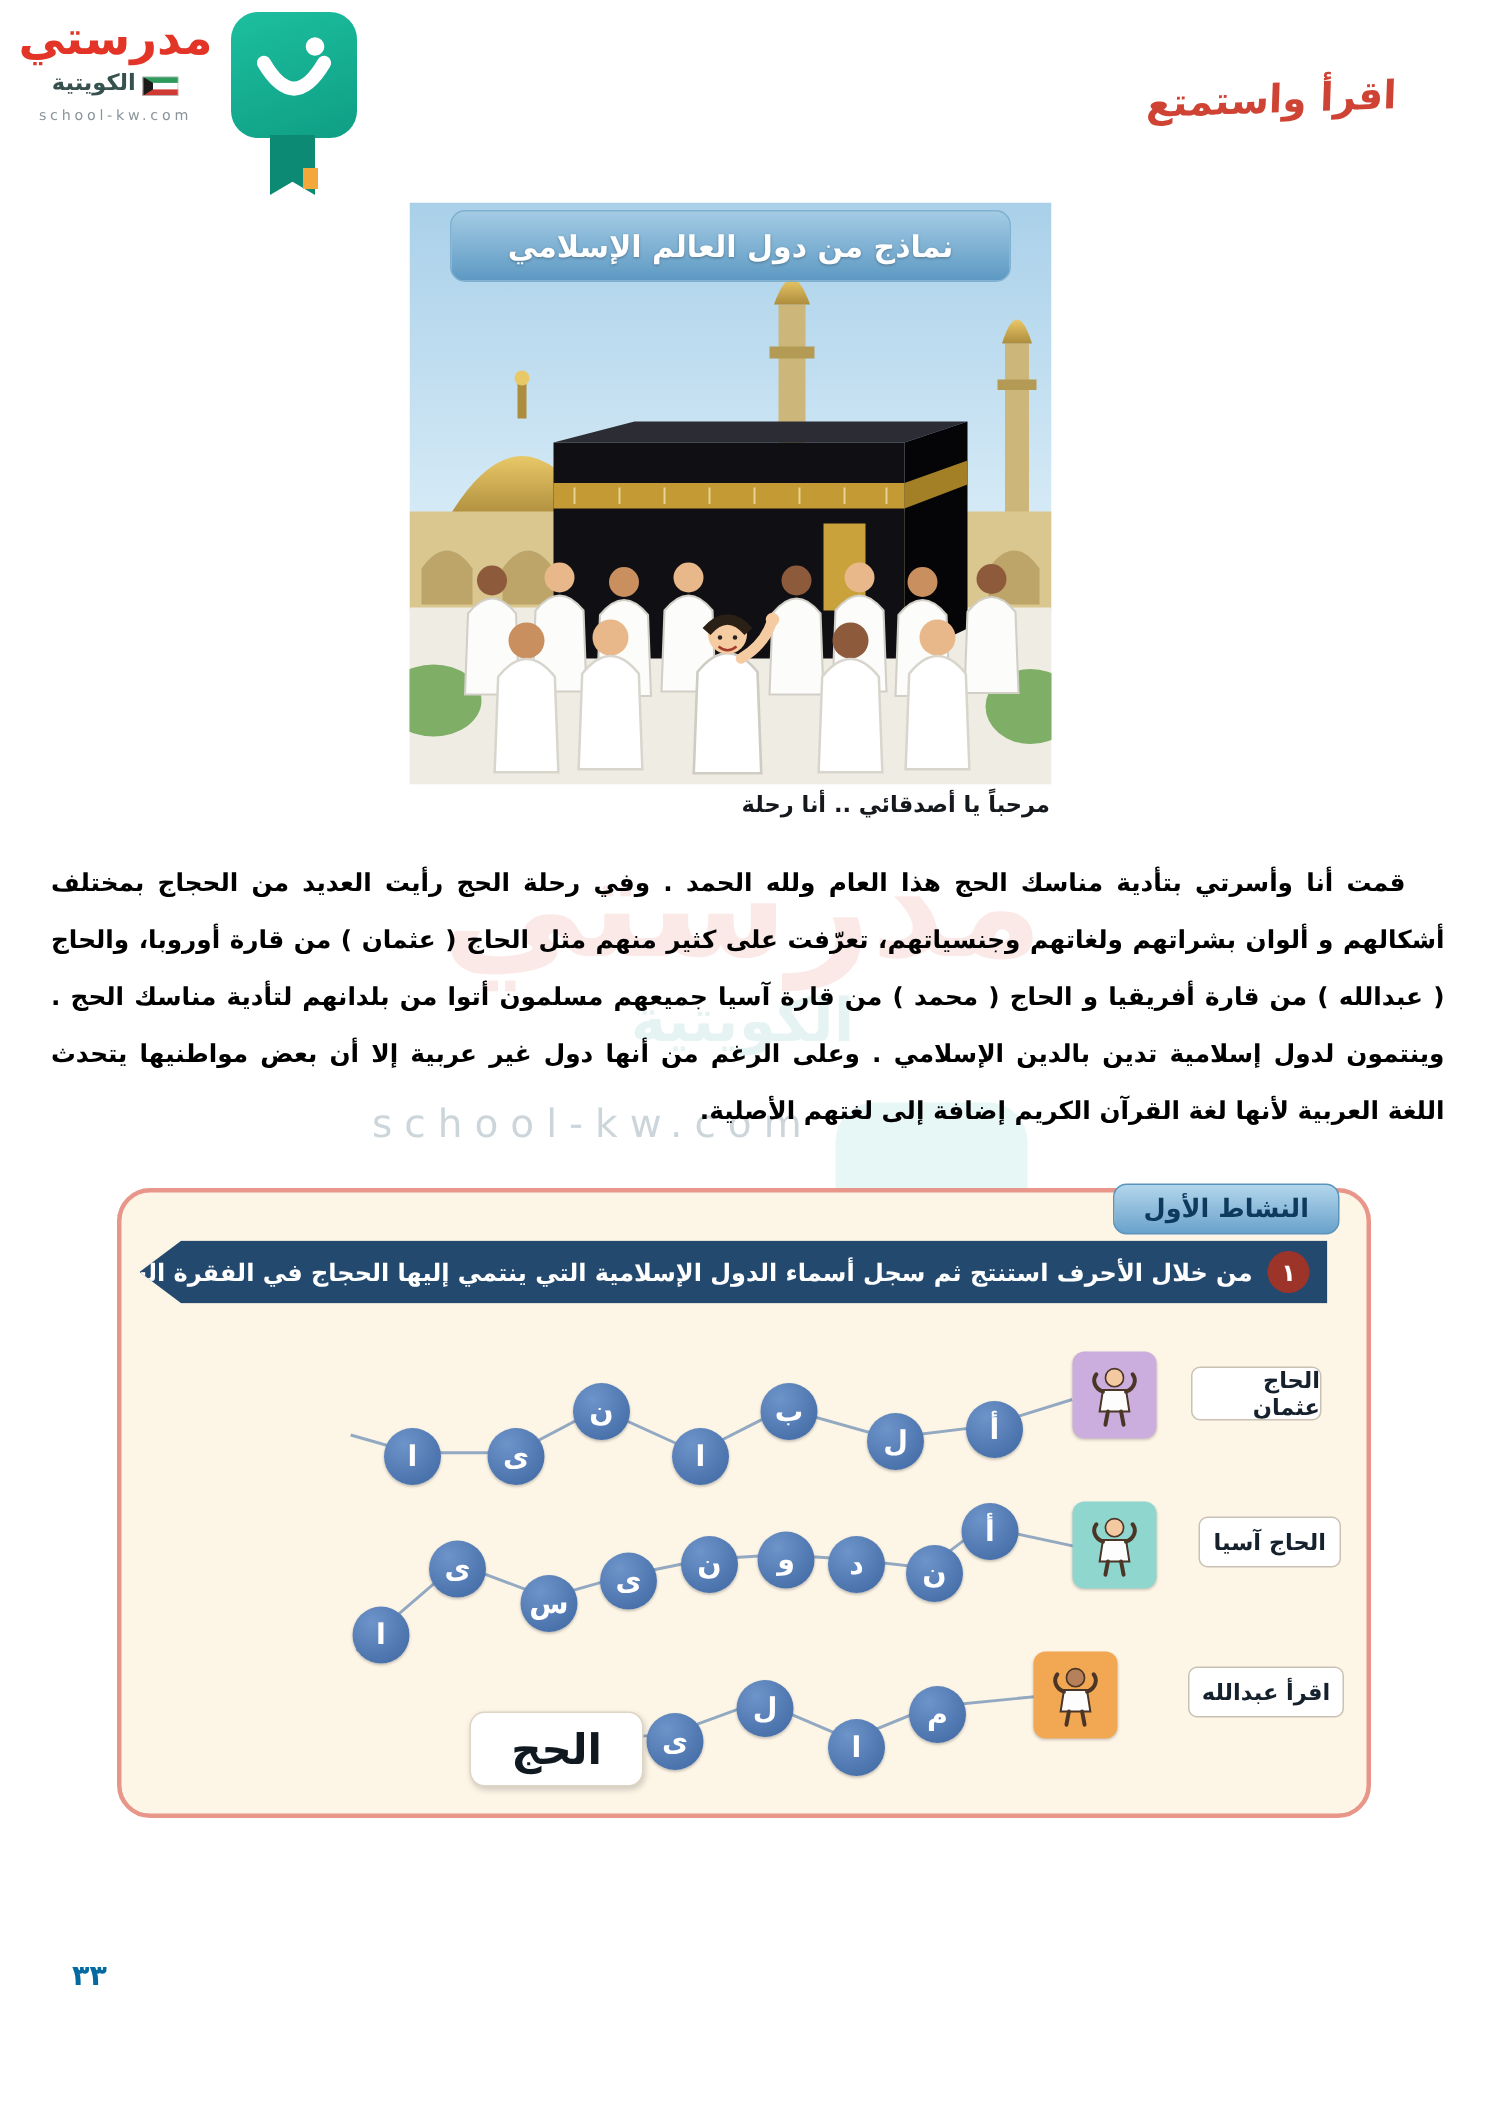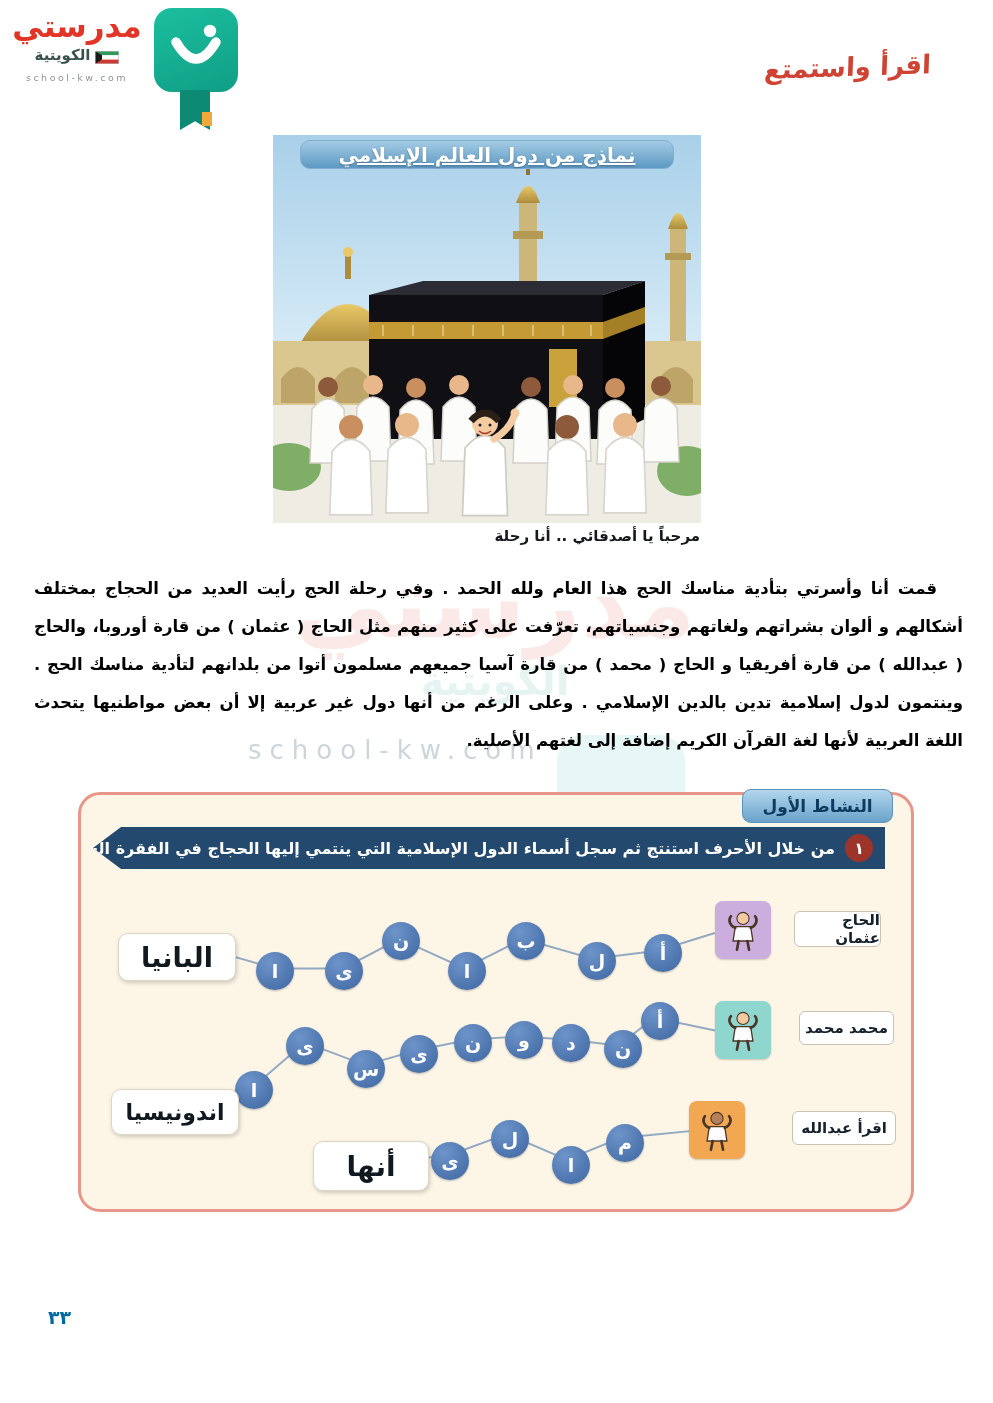--- a/index.html
+++ b/index.html
@@ -21,24 +21,24 @@
   .brand-ribbon { position:absolute; left:26px; top:82px; width:30px; height:40px; background:#0d8a74;
                   clip-path:polygon(0 0,100% 0,100% 100%,50% 78%,0 100%); }
   .brand-tag { position:absolute; left:48px; top:104px; width:10px; height:14px; background:#f4a73b; }
 
   .corner-label { position:absolute; right:62px; top:52px; color:#cf4334; font-size:26px; font-weight:bold;
                   direction:rtl; transform:rotate(-2deg) skewX(-4deg); z-index:3; }
 
   
   .illustration { position:absolute; left:273px; top:135px; width:428px; height:388px; z-index:2; }
   .scene { position:absolute; inset:0; width:100%; height:100%; }
-  .illus-title { position:absolute; left:50%; top:5px; transform:translateX(-50%); width:374px; height:29px;
+  .illus-title { position:absolute; left:50%; top:5px; transform:translateX(-50%); width:374px; height:48px;
                  background:linear-gradient(180deg,#a3cbe4,#5d99c3); border:1px solid #7fb0d0; border-radius:10px;
                  color:#fff; font-size:20px; font-weight:bold; display:flex; align-items:center; justify-content:center;
-                 direction:rtl; text-shadow:0 1px 2px rgba(0,0,0,.3);text-decoration:underline; }
+                 direction:rtl; text-shadow:0 1px 2px rgba(0,0,0,.3); }
   .caption { position:absolute; right:293px; top:527px; direction:rtl; font-size:15px; font-weight:bold; color:#15181c; z-index:2; }
 
   
   .paragraph { position:absolute; left:34px; right:30px; top:570px; direction:rtl; text-align:justify;
                font-size:16.5px; line-height:2.3; font-weight:bold; color:#000000; text-indent:26px; z-index:2; }
 
   
   .watermark-logo { position:absolute; left:280px; top:552px; width:430px; text-align:center; opacity:0.10;
                     pointer-events:none; z-index:0; direction:rtl; }
   .watermark-name { color:#e23527; font-size:96px; font-weight:bold; line-height:1.1; }
@@ -264,56 +264,54 @@
       </svg>
     </div>
     <div class="pilgrim-label" style="left:713px;top:116px;width:87px;height:36px;">الحاج عثمان</div>
     <div class="letter-circle" style="left:563px;top:139px;">أ</div>
     <div class="letter-circle" style="left:497px;top:147px;">ل</div>
     <div class="letter-circle" style="left:426px;top:127px;">ب</div>
     <div class="letter-circle" style="left:367px;top:157px;">ا</div>
     <div class="letter-circle" style="left:301px;top:127px;">ن</div>
     <div class="letter-circle" style="left:244px;top:157px;">ى</div>
     <div class="letter-circle" style="left:175px;top:157px;">ا</div>
-    <div class="answer-box" style="left:37px;top:138px;width:118px;height:48px;font-size:27px;">البانيا</div>
 
     <div class="pilgrim-icon bg-row1" style="left:634px;top:206px;">
       <svg viewBox="0 0 40 40">
         <circle cx="20" cy="9.5" r="5.5" fill="#f2c9a0" stroke="#4a3526" stroke-width="1"></circle>
         <path d="M13,17 L27,17 L29,30 L11,30 Z" fill="#fdfdfd" stroke="#4a3526" stroke-width="1.2"></path>
         <path d="M13,18 C7.5,16 6.5,10.5 9,7.5" fill="none" stroke="#4a3526" stroke-width="2.4" stroke-linecap="round"></path>
         <path d="M27,18 C32.5,16 33.5,10.5 31,7.5" fill="none" stroke="#4a3526" stroke-width="2.4" stroke-linecap="round"></path>
         <path d="M16,30 L14.5,38 M24,30 L25.5,38" stroke="#4a3526" stroke-width="2.4" stroke-linecap="round"></path>
       </svg>
     </div>
-    <div class="pilgrim-label" style="left:718px;top:216px;width:95px;height:34px;">محمد محمد</div>
+    <div class="pilgrim-label" style="left:718px;top:216px;width:95px;height:34px;">الحاج آسيا</div>
     <div class="letter-circle" style="left:560px;top:207px;">أ</div>
     <div class="letter-circle" style="left:523px;top:235px;">ن</div>
     <div class="letter-circle" style="left:471px;top:229px;">د</div>
     <div class="letter-circle" style="left:424px;top:226px;">و</div>
     <div class="letter-circle" style="left:373px;top:229px;">ن</div>
     <div class="letter-circle" style="left:319px;top:240px;">ى</div>
     <div class="letter-circle" style="left:266px;top:255px;">س</div>
     <div class="letter-circle" style="left:205px;top:232px;">ى</div>
     <div class="letter-circle" style="left:154px;top:276px;">ا</div>
-    <div class="answer-box" style="left:30px;top:294px;width:128px;height:46px;font-size:22px;">اندونيسيا</div>
 
     <div class="pilgrim-icon bg-row2" style="left:608px;top:306px;">
       <svg viewBox="0 0 40 40">
         <circle cx="20" cy="9.5" r="5.5" fill="#b5805a" stroke="#4a3526" stroke-width="1"></circle>
         <path d="M13,17 L27,17 L29,30 L11,30 Z" fill="#fdfdfd" stroke="#4a3526" stroke-width="1.2"></path>
         <path d="M13,18 C7.5,16 6.5,10.5 9,7.5" fill="none" stroke="#4a3526" stroke-width="2.4" stroke-linecap="round"></path>
         <path d="M27,18 C32.5,16 33.5,10.5 31,7.5" fill="none" stroke="#4a3526" stroke-width="2.4" stroke-linecap="round"></path>
         <path d="M16,30 L14.5,38 M24,30 L25.5,38" stroke="#4a3526" stroke-width="2.4" stroke-linecap="round"></path>
       </svg>
     </div>
     <div class="pilgrim-label" style="left:711px;top:316px;width:104px;height:34px;">اقرأ عبدالله</div>
     <div class="letter-circle" style="left:525px;top:329px;">م</div>
     <div class="letter-circle" style="left:471px;top:351px;">ا</div>
     <div class="letter-circle" style="left:410px;top:325px;">ل</div>
     <div class="letter-circle" style="left:350px;top:347px;">ى</div>
-    <div class="answer-box" style="left:232px;top:346px;width:116px;height:50px;font-size:28px;">أنها</div>
+    <div class="answer-box" style="left:232px;top:346px;width:116px;height:50px;font-size:28px;">الحج</div>
 
   </div>
 
   <div class="page-number">٣٣</div>
 
 </div>
 
 </body></html>

